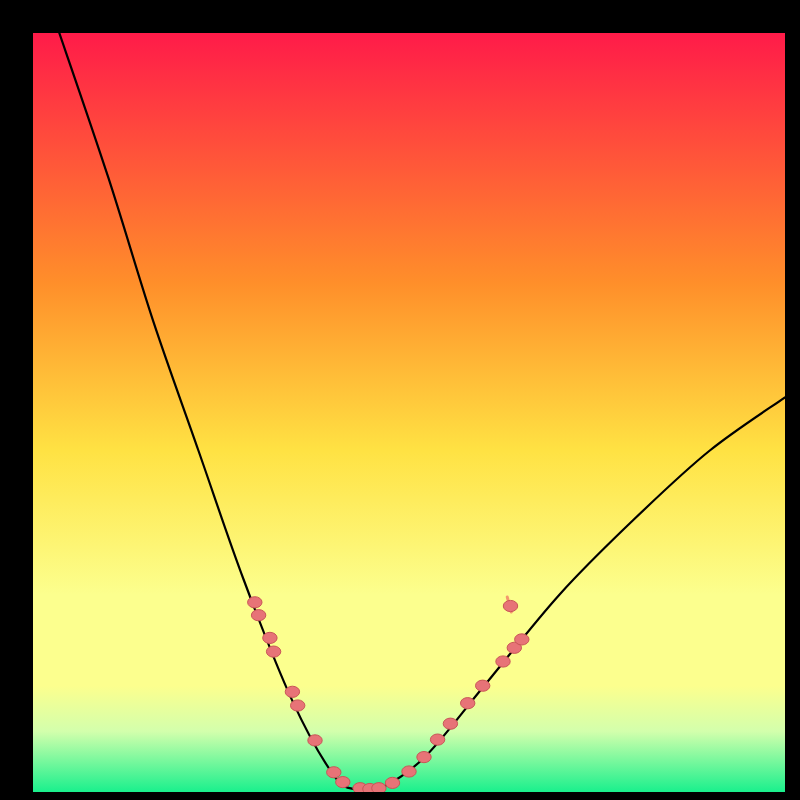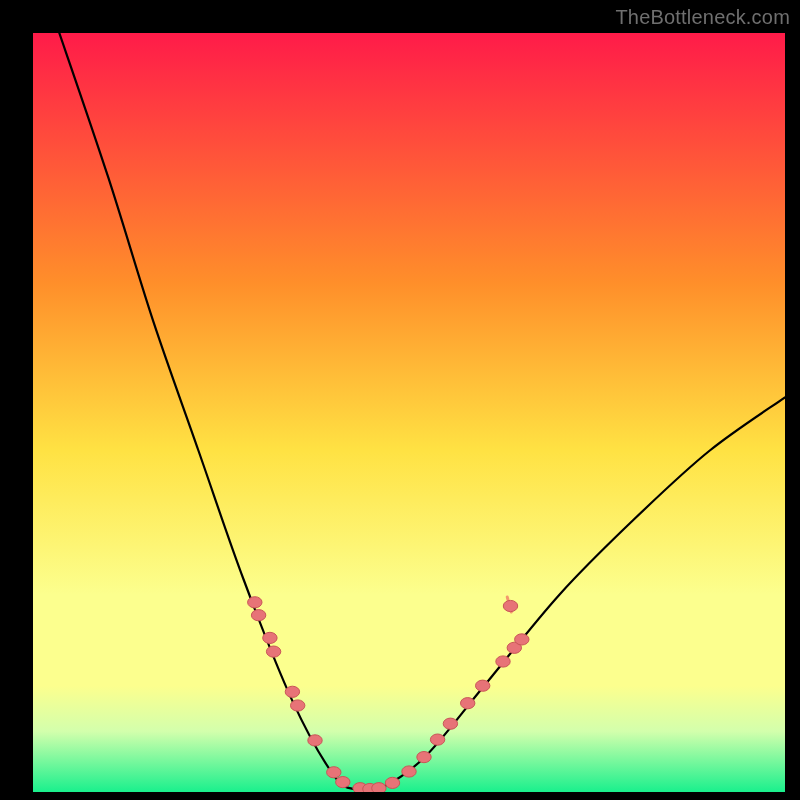--- a/index.html
+++ b/index.html
@@ -63,14 +63,13 @@
         <ellipse cx="437.6" cy="739.6" rx="7.2" ry="5.6" fill="#e77377" stroke="#c95557" stroke-width="1"></ellipse>
         <ellipse cx="450.4" cy="723.7" rx="7.2" ry="5.6" fill="#e77377" stroke="#c95557" stroke-width="1"></ellipse>
         <ellipse cx="467.7" cy="703.2" rx="7.2" ry="5.6" fill="#e77377" stroke="#c95557" stroke-width="1"></ellipse>
         <ellipse cx="482.7" cy="685.7" rx="7.2" ry="5.6" fill="#e77377" stroke="#c95557" stroke-width="1"></ellipse>
         <ellipse cx="503.0" cy="661.5" rx="7.2" ry="5.6" fill="#e77377" stroke="#c95557" stroke-width="1"></ellipse>
         <ellipse cx="514.3" cy="647.8" rx="7.2" ry="5.6" fill="#e77377" stroke="#c95557" stroke-width="1"></ellipse>
         <ellipse cx="521.8" cy="639.4" rx="7.2" ry="5.6" fill="#e77377" stroke="#c95557" stroke-width="1"></ellipse>
         <ellipse cx="510.5" cy="606.0" rx="7.2" ry="5.6" fill="#e77377" stroke="#c95557" stroke-width="1"></ellipse>
       </g>
     </svg>
-    <div class="watermark" style="right: 10px; top: 6px;">TheBottleneck.com</div>
   </div>
 
 </body></html>

